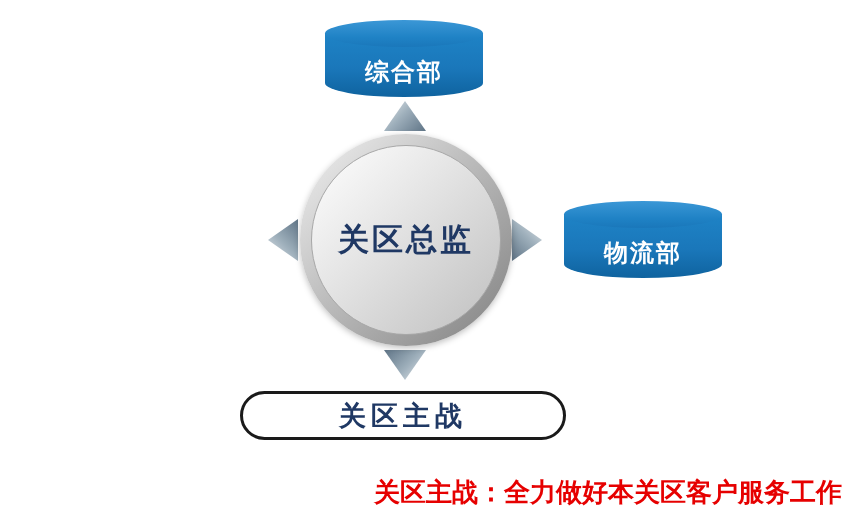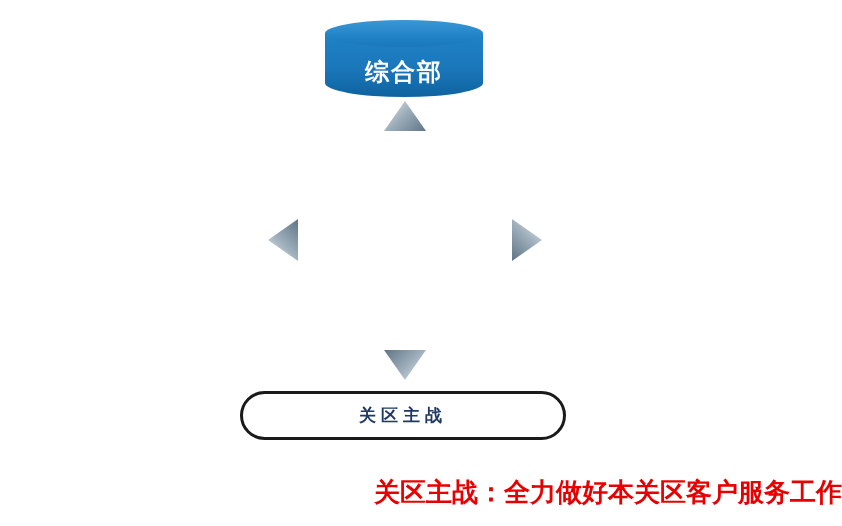--- a/index.html
+++ b/index.html
@@ -62,47 +62,57 @@
   }
 
   
   .pill {
     position: absolute; left: 240px; top: 391px;
     width: 326px; height: 49px; box-sizing: border-box;
     background: #ffffff; border: 3px solid #1a1a1a; border-radius: 26px;
     display: flex; align-items: center; justify-content: center;
   }
   .pill-label {
-    font-size: 17px; font-weight: bold; color: #1f3864; letter-spacing: 5px;
+    font-size: 27px; font-weight: bold; color: #1f3864; letter-spacing: 5px;
   }
 
   
   .caption {
     position: absolute; left: 0; top: 475px; width: 842px;
     text-align: right; font-size: 26px; font-weight: bold; color: #e60000;
   }
 </style>
 </head>
 <body>
 
 <div class="stage">
 
   <div class="cylinder pos-top">
     <div class="cyl-body"></div>
     <div class="cyl-top"></div>
     <div class="cyl-label">综合部</div>
   </div>
 
 
+  <div class="cylinder pos-right">
+    <div class="cyl-body"></div>
+    <div class="cyl-top"></div>
+    <div class="cyl-label">物流部</div>
+  </div>
 
   <div class="arrow arrow-up"></div>
   <div class="arrow arrow-down"></div>
   <div class="arrow arrow-left"></div>
   <div class="arrow arrow-right"></div>
 
+  <div class="hub">
+    <div class="hub-inner">
+      <span class="hub-label">关区总监</span>
+    </div>
+  </div>
 
   <div class="pill">
     <span class="pill-label">关区主战</span>
   </div>
 
   <div class="caption">关区主战：全力做好本关区客户服务工作</div>
 
 </div>
 
 </body></html>

